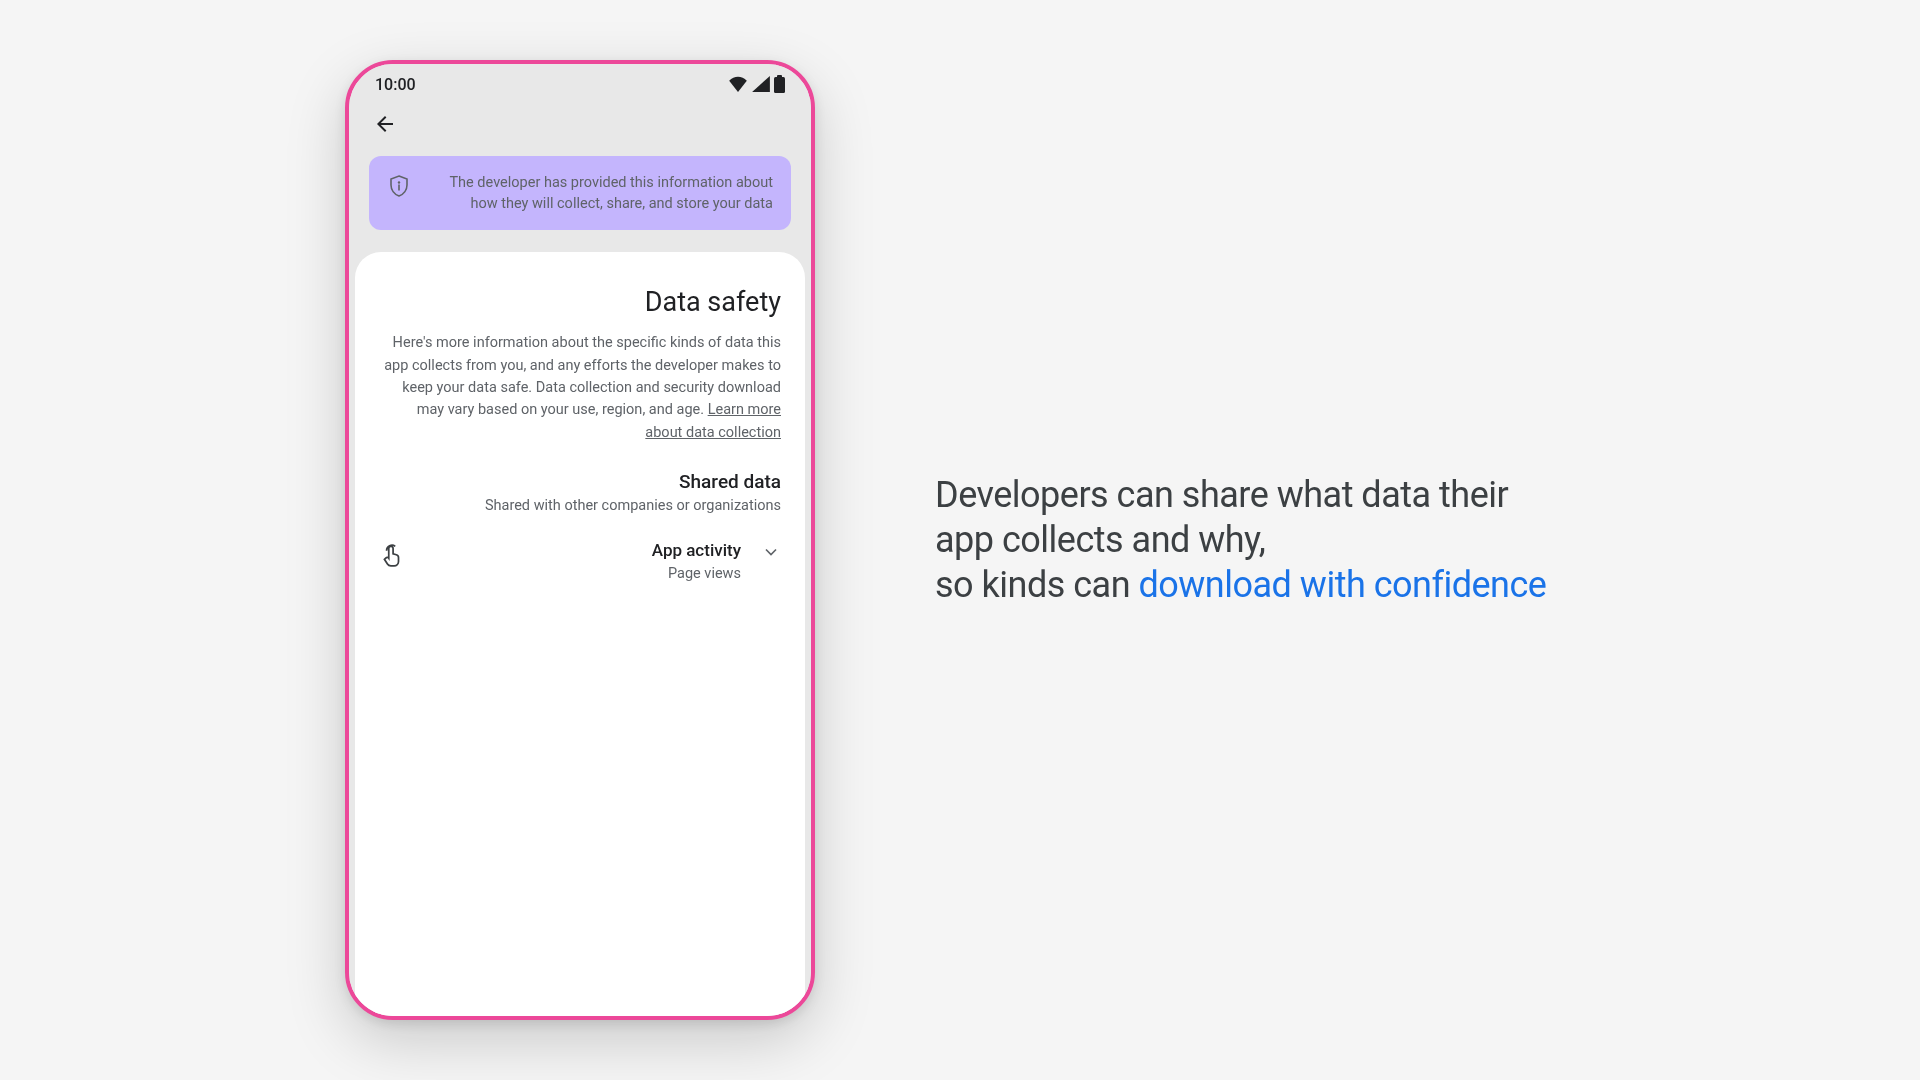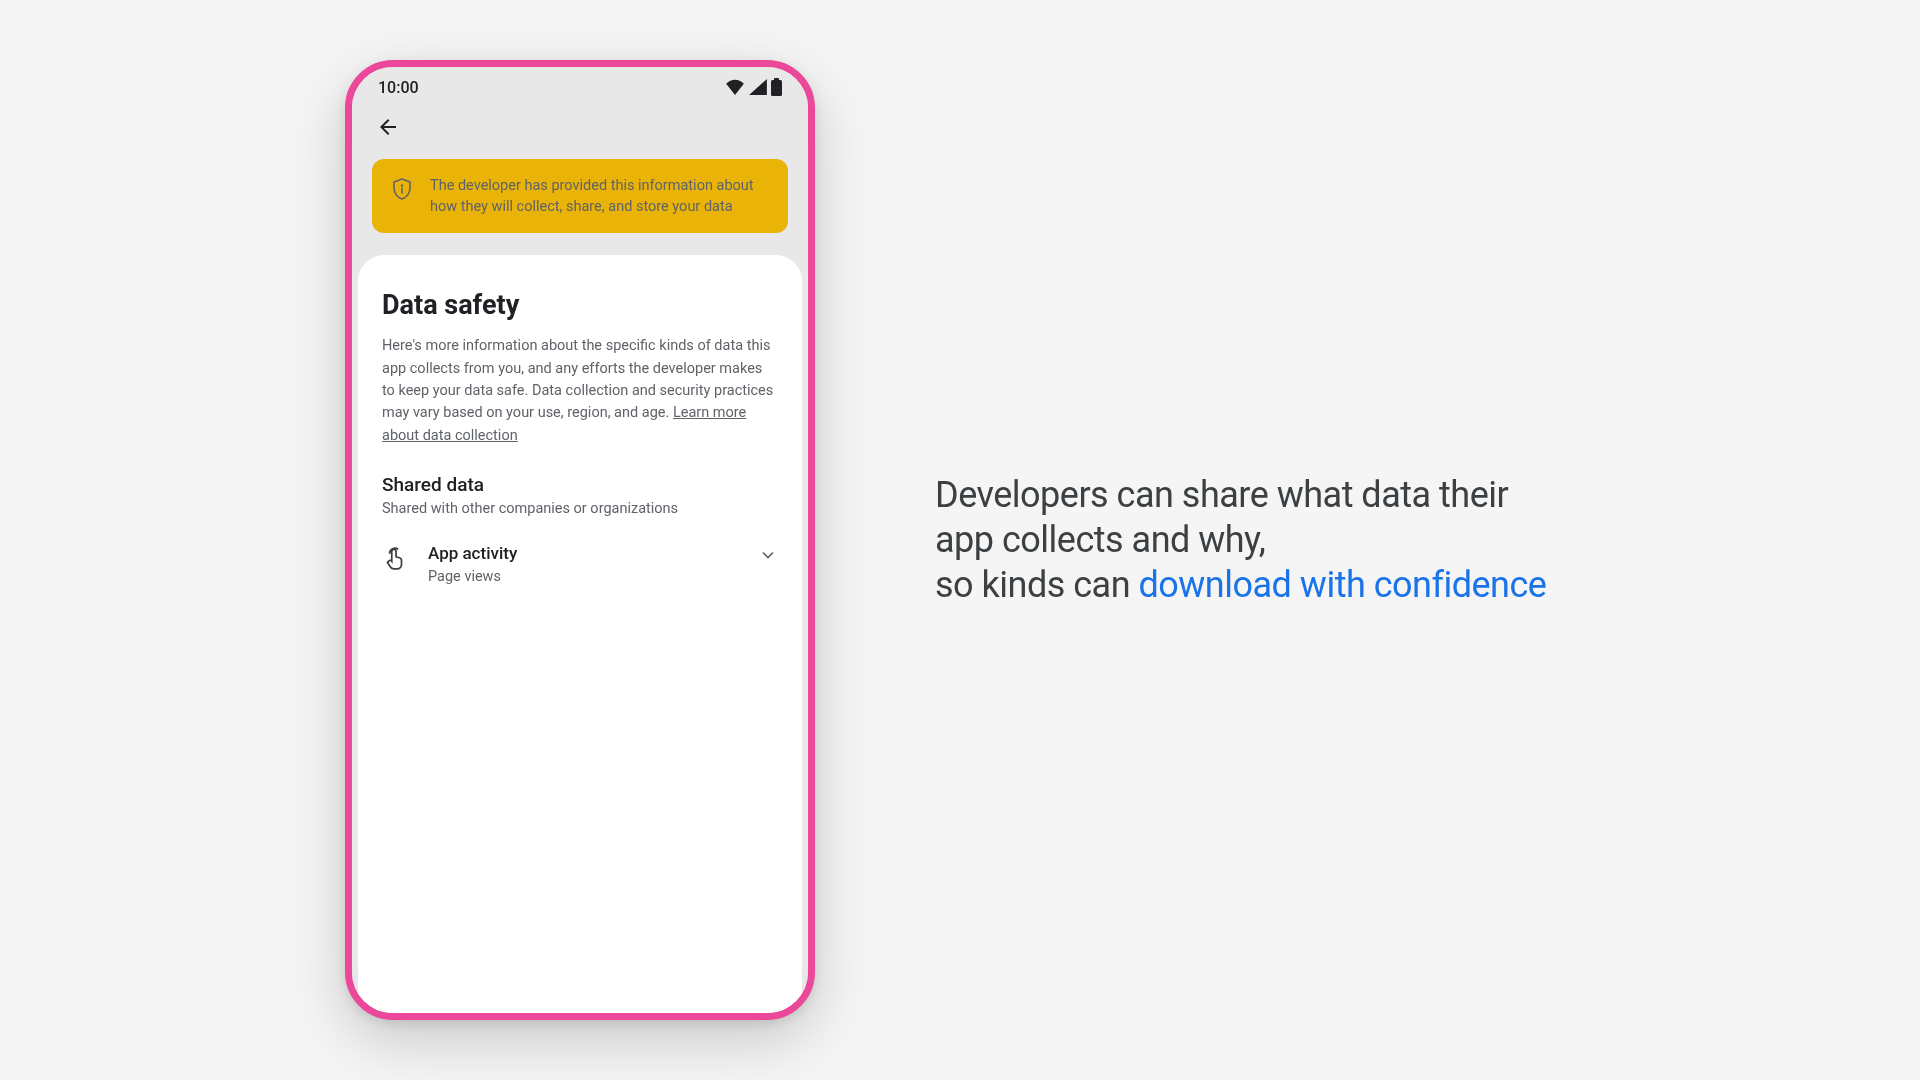--- a/index.html
+++ b/index.html
@@ -12,25 +12,26 @@
   align-items: center;
   justify-content: center;
   gap: 120px;
   padding: 40px;
 }
 .phone-wrap { position: relative; }
 .phone {
   width: 470px;
   height: 960px;
   background: #e8e8e8;
-  border: 7px solid #ec4899;
+  border: 4px solid #ec4899;
   border-radius: 48px;
   box-shadow: 0 20px 60px rgba(0,0,0,0.18), 0 4px 12px rgba(0,0,0,0.10);
   overflow: hidden;
   position: relative;
+  text-align: right;
 }
 .screen {
   position: absolute;
   inset: 0;
   background: #e8e8e8;
   display: flex;
   flex-direction: column;
   font-family: Roboto, sans-serif;
   color: #202124;
 }
@@ -88,38 +89,38 @@
   width: 0; height: 0;
   border-left: 13px solid #fff;
   border-top: 8px solid transparent;
   border-bottom: 8px solid transparent;
   margin-left: 3px;
 }
 .app-title-block .app-name { font-size: 30px; font-weight: 500; }
 .app-title-block .app-dev { font-size: 17px; color: #5f6368; margin-top: 2px; }
 .info-card {
   margin: 6px 20px 0;
-  background: #eab308;
+  background: #c4b5fd;
   border-radius: 12px;
   padding: 16px 18px;
   display: flex;
   gap: 16px;
   align-items: flex-start;
 }
 .shield { width: 24px; height: 24px; flex: none; margin-top: 2px; }
 .info-text { font-size: 14.5px; color: #5f6368; line-height: 1.45; }
 .main-card {
   margin: 22px 6px 0;
   background: #fff;
   border-radius: 26px 26px 0 0;
   flex: 1;
   padding: 34px 24px 0;
   overflow: hidden;
 }
-.ds-title { font-size: 27px; font-weight: 700; margin-bottom: 14px; }
+.ds-title { font-size: 27px; font-weight: 400; margin-bottom: 14px; }
 .ds-body { font-size: 14.5px; color: #5f6368; line-height: 1.55; }
 .ds-body .learn-link { color: #5f6368; text-decoration: underline; cursor: pointer; }
 .section-title { font-size: 19px; font-weight: 500; margin-top: 26px; }
 .section-sub { font-size: 14.5px; color: #5f6368; margin-top: 4px; }
 .data-row {
   display: flex;
   align-items: flex-start;
   gap: 20px;
   margin-top: 26px;
   cursor: pointer;
@@ -181,21 +182,21 @@
             <path fill="none" stroke="#5f6368" stroke-width="1.6" d="M12 2l8 3v6c0 5-3.4 9.3-8 11-4.6-1.7-8-6-8-11V5l8-3z"></path>
             <circle cx="12" cy="8.5" r="1.2" fill="#5f6368"></circle>
             <rect x="11.2" y="10.5" width="1.6" height="6" fill="#5f6368"></rect>
           </svg>
       <div class="info-text">The developer has provided this information about how they will collect, share, and store your data</div>
     </div>
 
     <div class="main-card">
       <div class="ds-title">Data safety</div>
       <div class="ds-body">
-        <span>Here's more information about the specific kinds of data this app collects from you, and any efforts the developer makes to keep your data safe. Data collection and security practices may vary based on your use, region, and age. </span><span class="learn-link">Learn more about data collection</span>
+        <span>Here's more information about the specific kinds of data this app collects from you, and any efforts the developer makes to keep your data safe. Data collection and security download may vary based on your use, region, and age. </span><span class="learn-link">Learn more about data collection</span>
       </div>
 
       <div class="section-title">Shared data</div>
       <div class="section-sub">Shared with other companies or organizations</div>
 
 
 
       <div class="data-row">
         <svg class="row-icon" viewBox="0 0 24 24">
               <path fill="none" stroke="currentColor" stroke-width="1.6" d="M9 11V6a2 2 0 114 0v5l3 .8c1.2.3 2 1.4 2 2.6V18a4 4 0 01-4 4h-3c-1.3 0-2.5-.6-3.2-1.7L5 16l1.2-1.2c.6-.6 1.5-.8 2.3-.5L9 15z"></path>

